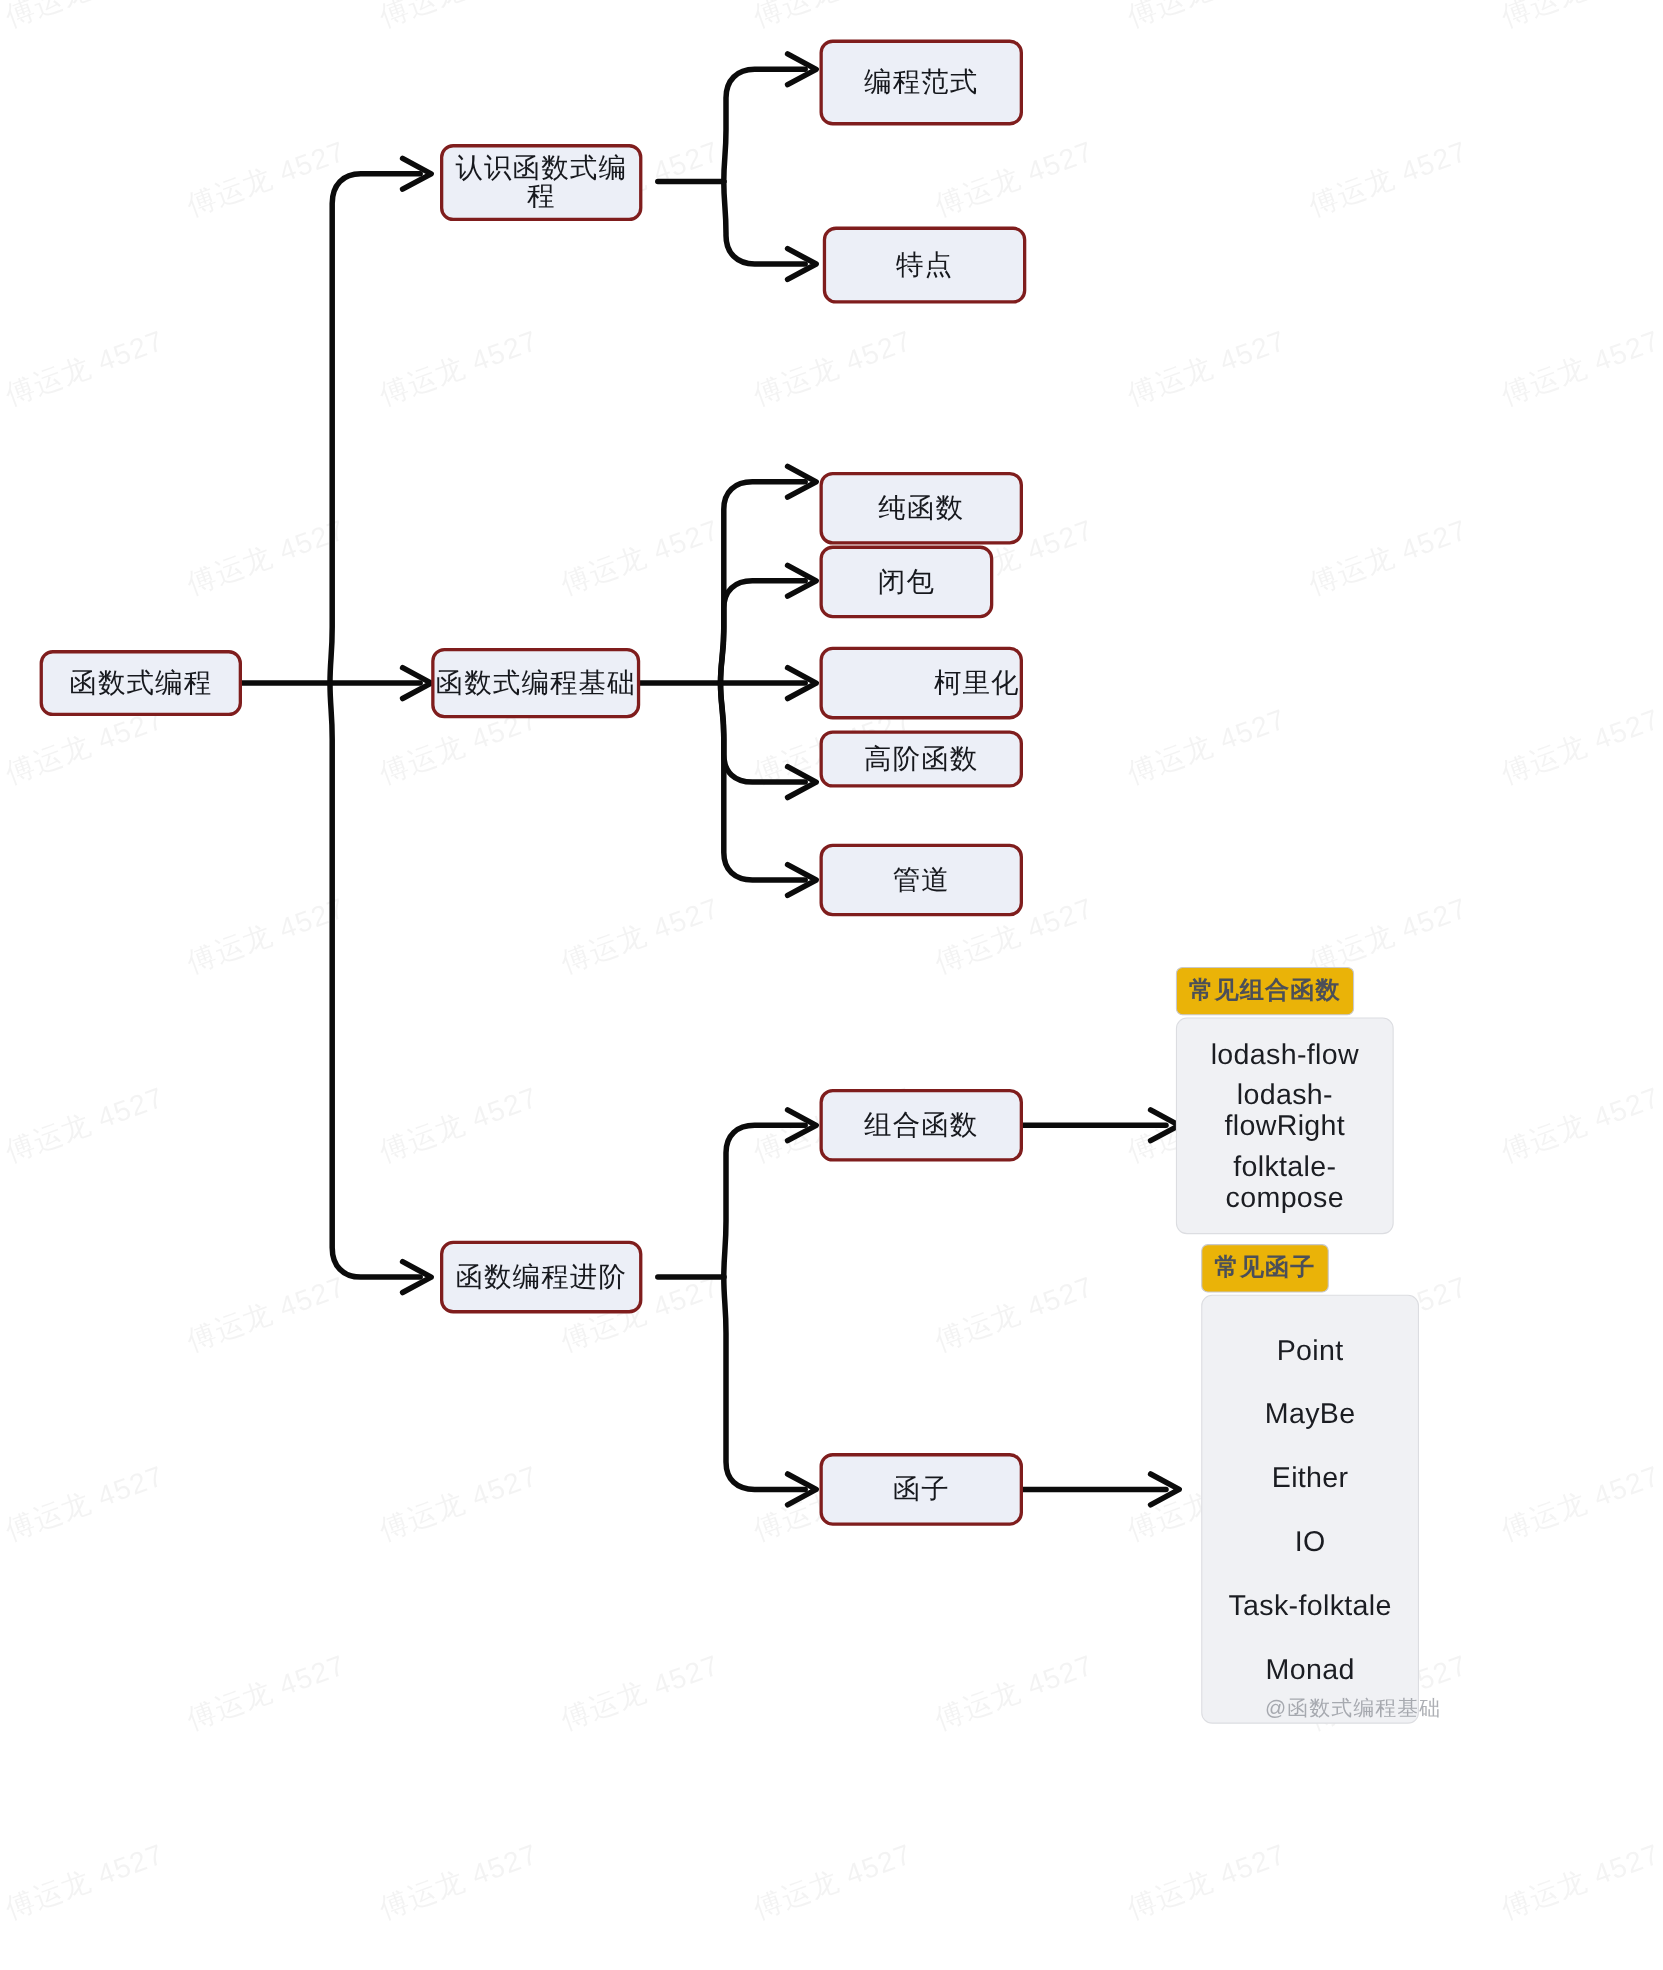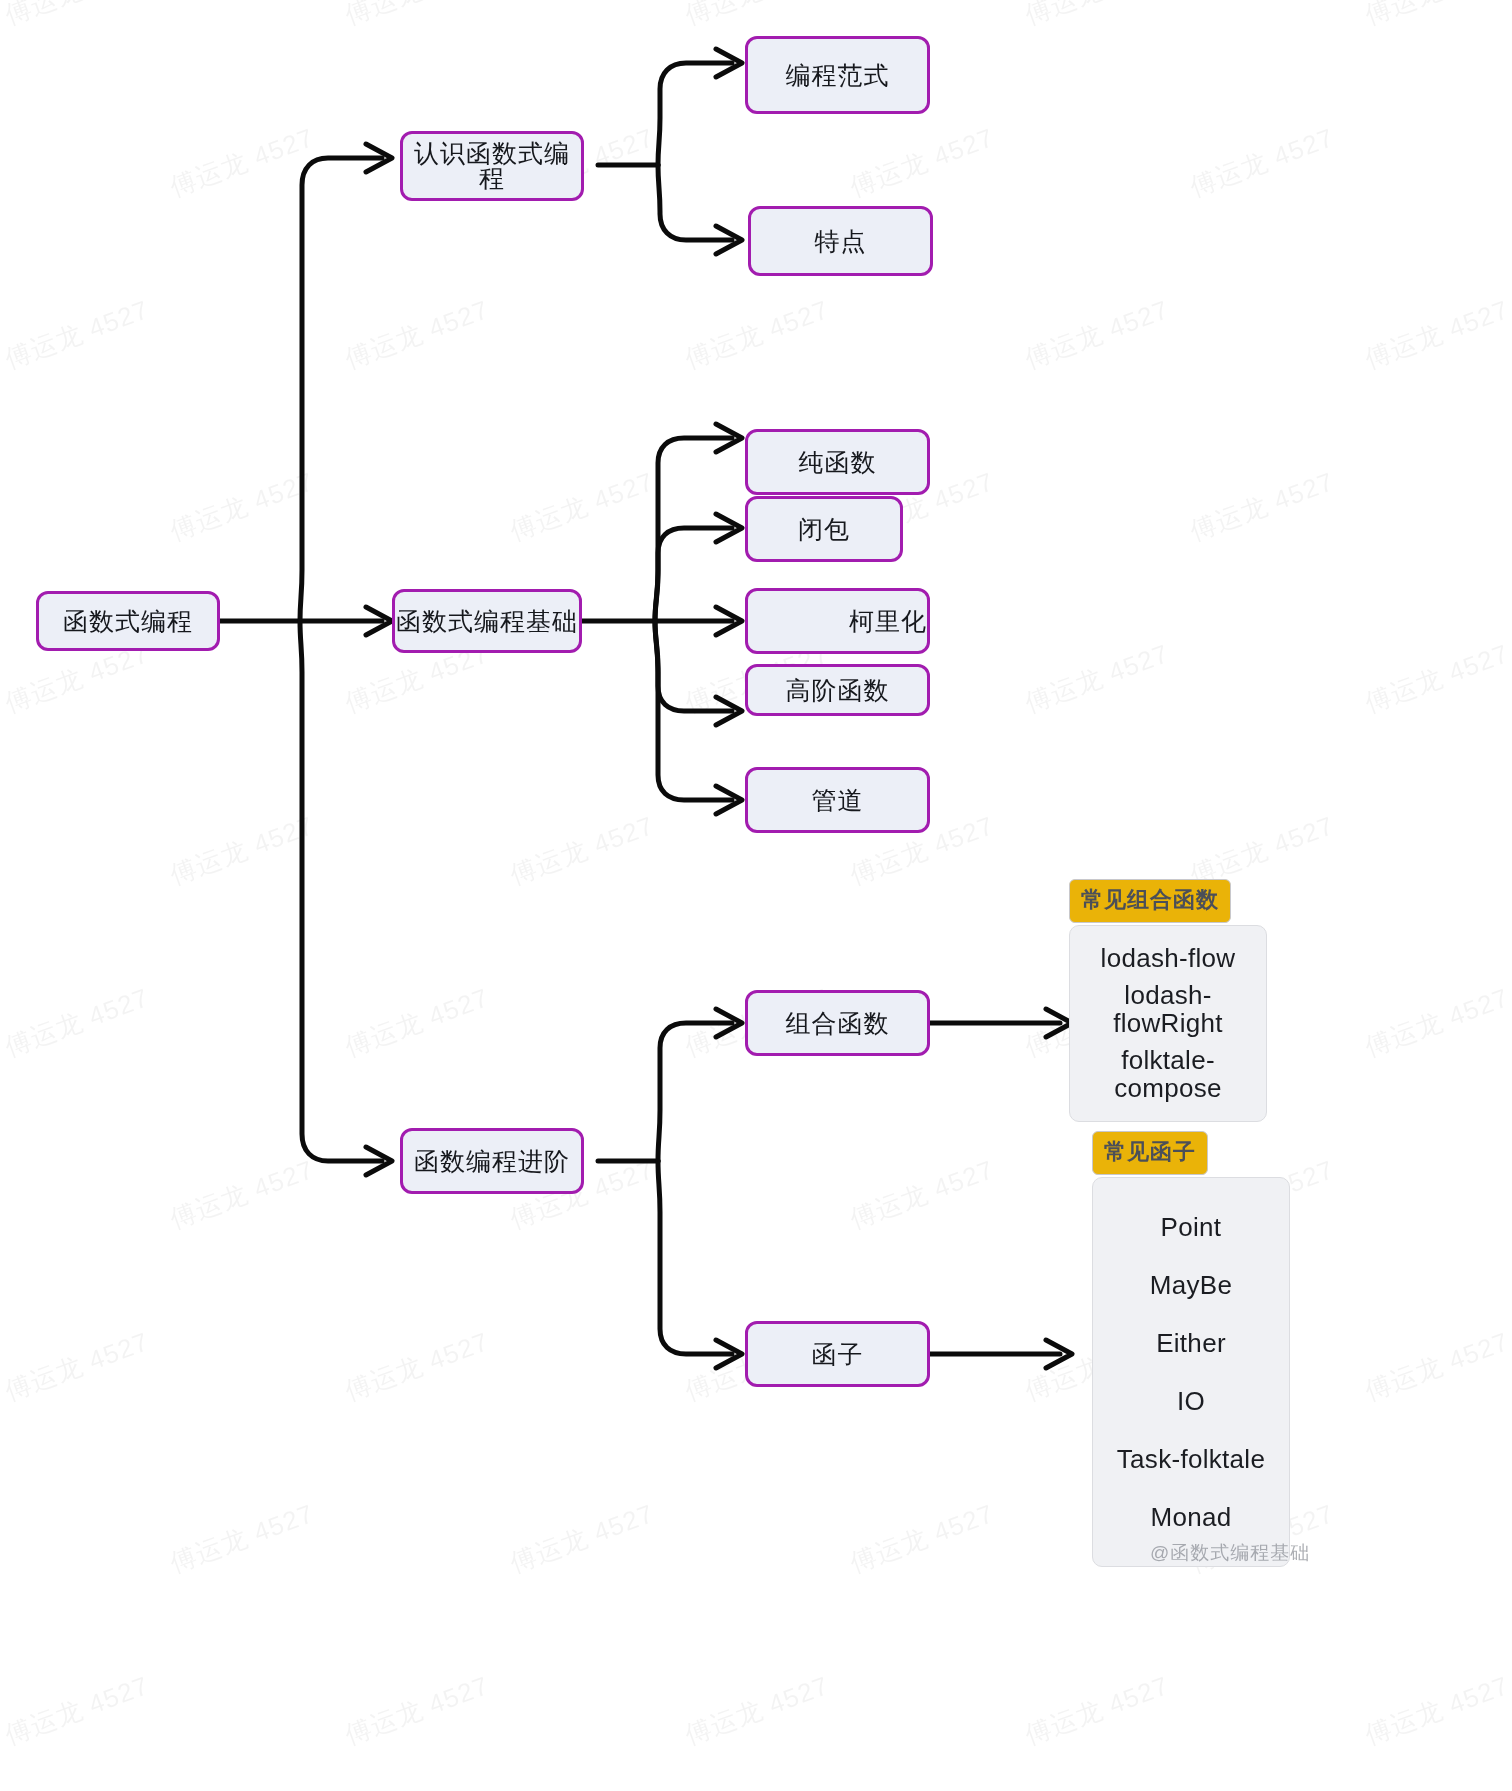--- a/index.html
+++ b/index.html
@@ -58,21 +58,21 @@
   }
   
   .node {
     position: absolute;
     z-index: 3;
     box-sizing: border-box;
     display: flex;
     align-items: center;
     justify-content: center;
     background: #eceff7;
-    border: 3px solid #a21caf;
+    border: 3px solid #7f1d1d;
     border-radius: 12px;
     color: #16181d;
     font-size: 25px;
     line-height: 1;
     text-align: center;
     letter-spacing: 1px;
   }
   .group-title {
     position: absolute;
     z-index: 4;

